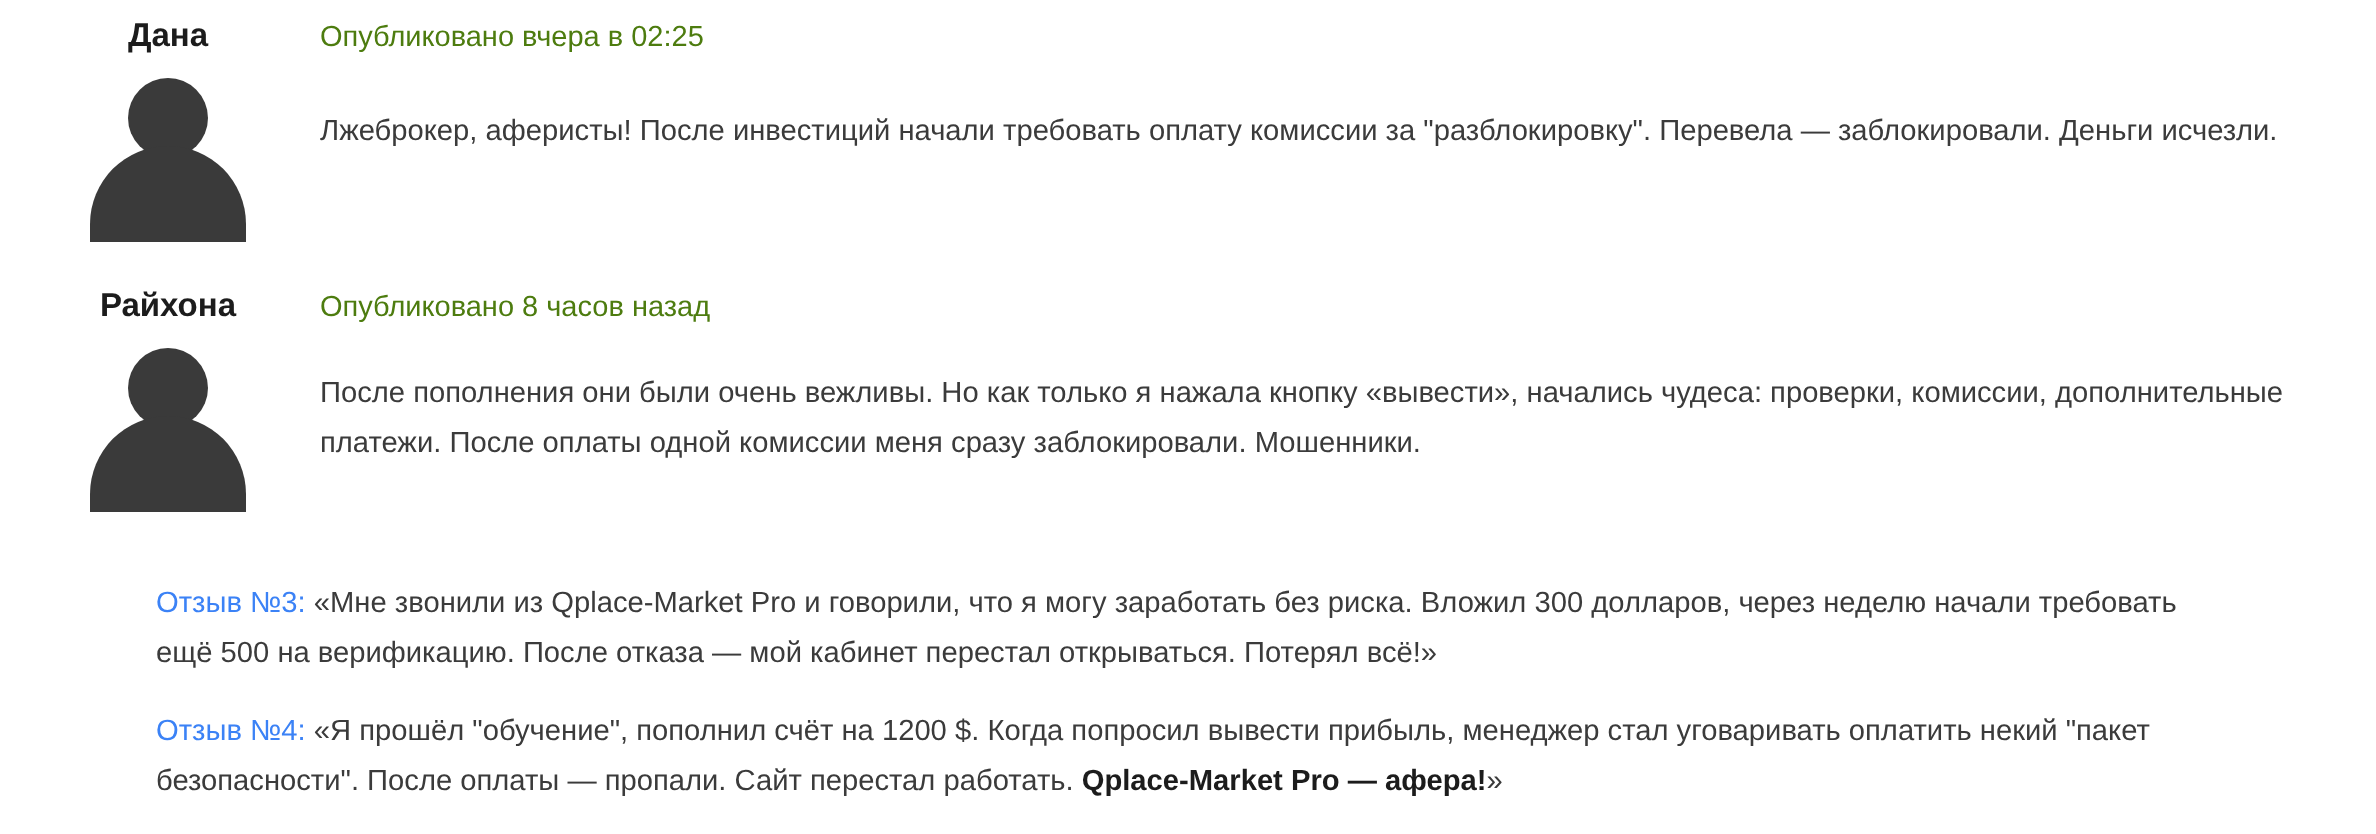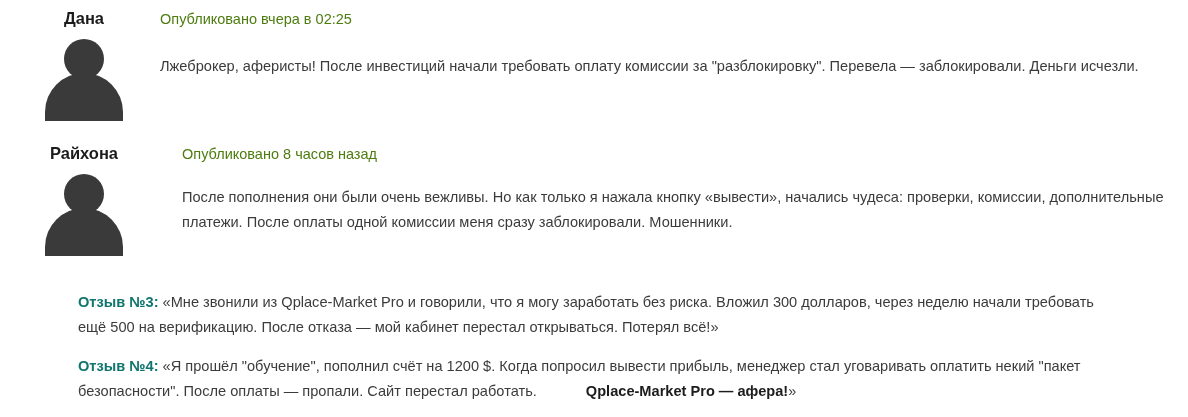--- a/index.html
+++ b/index.html
@@ -21,21 +21,21 @@
     box-sizing: border-box;
   }
 
   
   .review-block {
     display: flex;
     align-items: flex-start;
     padding: 0 18px 0 0;
   }
   .review-block.first { padding-top: 8px; }
-  .review-block.second { padding-top: 22px; gap: 22px; }
+  .review-block.second { padding-top: 22px; }
 
   .author-col {
     width: 160px;
     flex: 0 0 160px;
     box-sizing: border-box;
     padding-left: 8px;
     display: flex;
     flex-direction: column;
     align-items: center;
   }
@@ -100,27 +100,26 @@
   }
   .extra-review {
     font-size: 14.6px;
     line-height: 25px;
     color: #3b3b3b;
     margin: 0 0 14px 0;
     max-width: 1040px;
   }
   .extra-review:last-child { margin-bottom: 0; }
   .lbl {
-    font-weight: bold;
-    color: #0f766e;
+    font-weight: normal;
+    color: #3b82f6;
   }
   .strong-inline {
     font-weight: bold;
     color: #1c1c1c;
-    margin-left: 45px;
   }
 </style>
 </head>
 <body>
 
 <div class="page">
 
   <div class="review-block first">
     <div class="author-col">
       <div class="author-name">Дана</div>

